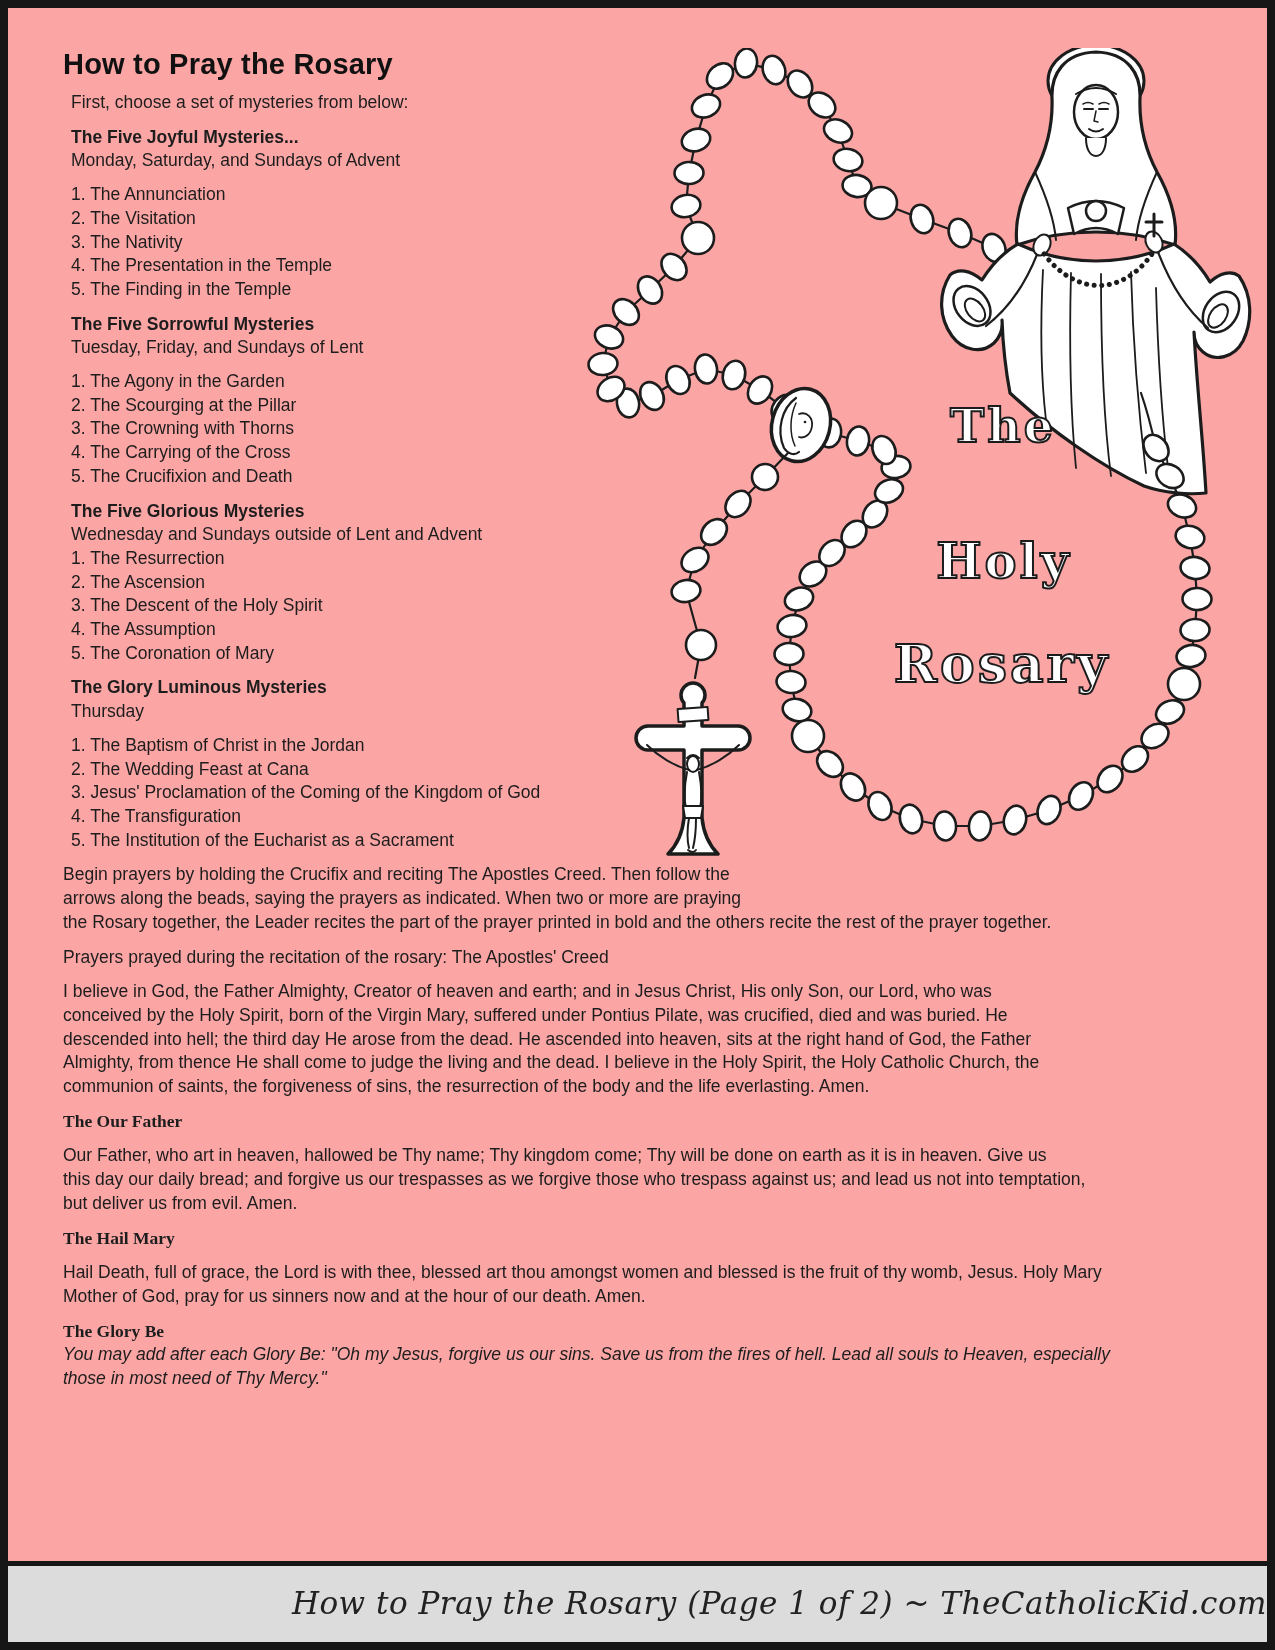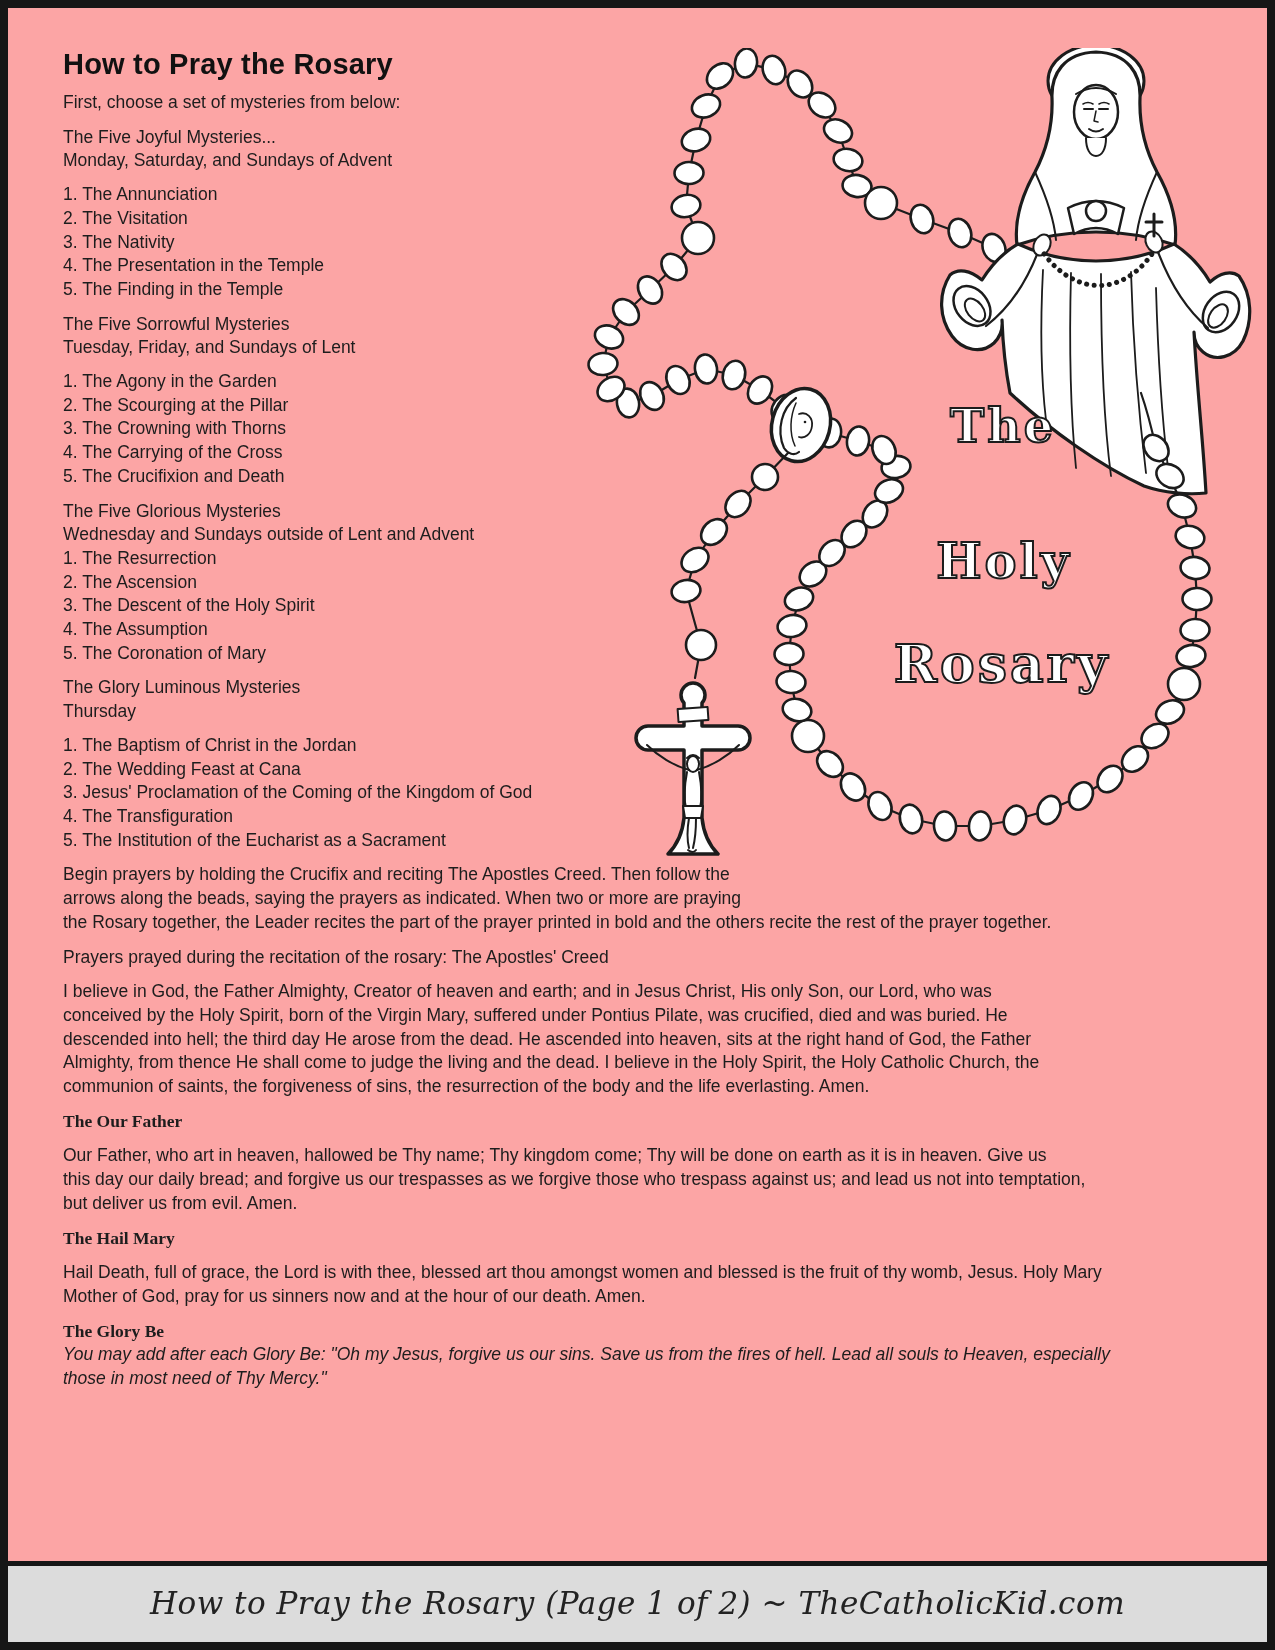--- a/index.html
+++ b/index.html
@@ -17,38 +17,38 @@
     position:absolute;left:0;top:0;width:1275px;
     padding:40px 0 0 55px;
     box-sizing:border-box;
   }
   .doc-title{
     font-size:29px;font-weight:700;letter-spacing:0.2px;
     margin:0 0 10px 0;color:#111;
   }
   .body-text{font-size:17.5px;line-height:23.7px;}
   .intro{margin:0 0 0 0;}
-  .col-left{width:505px;}
+  .col-left{width:505px;margin-left:8px;}
   .sec{margin-top:11px;}
-  .sec-head{font-weight:400;}
+  .sec-head{font-weight:700;}
   .sec-sub{}
   .sec-items{white-space:pre-line;margin-top:10px;}
   .sec-items.tight{margin-top:0;}
   .full-col{width:1160px;}
   .para{white-space:pre-line;margin:11px 0 0 0;}
   .para.no-gap{margin-top:0;}
   .phead{font-weight:700;margin:11px 0 0 0;font-family:Liberation Serif, serif;}
   .b{font-weight:400;text-align:right;}
   .it{font-style:italic;}
   .footer-bar{
     position:absolute;left:0;right:0;bottom:0;
     height:76px;
     background:#dcdcdc;
     border-top:5px solid #161616;
-    text-align:center;
+    text-align:right;
   }
   .footer-text{
     font-family:"DejaVu Serif","Liberation Serif",serif;
     font-style:italic;
     font-size:31px;
     line-height:74px;
     color:#222;
     letter-spacing:0.5px;
   }
   .rosary-art{

